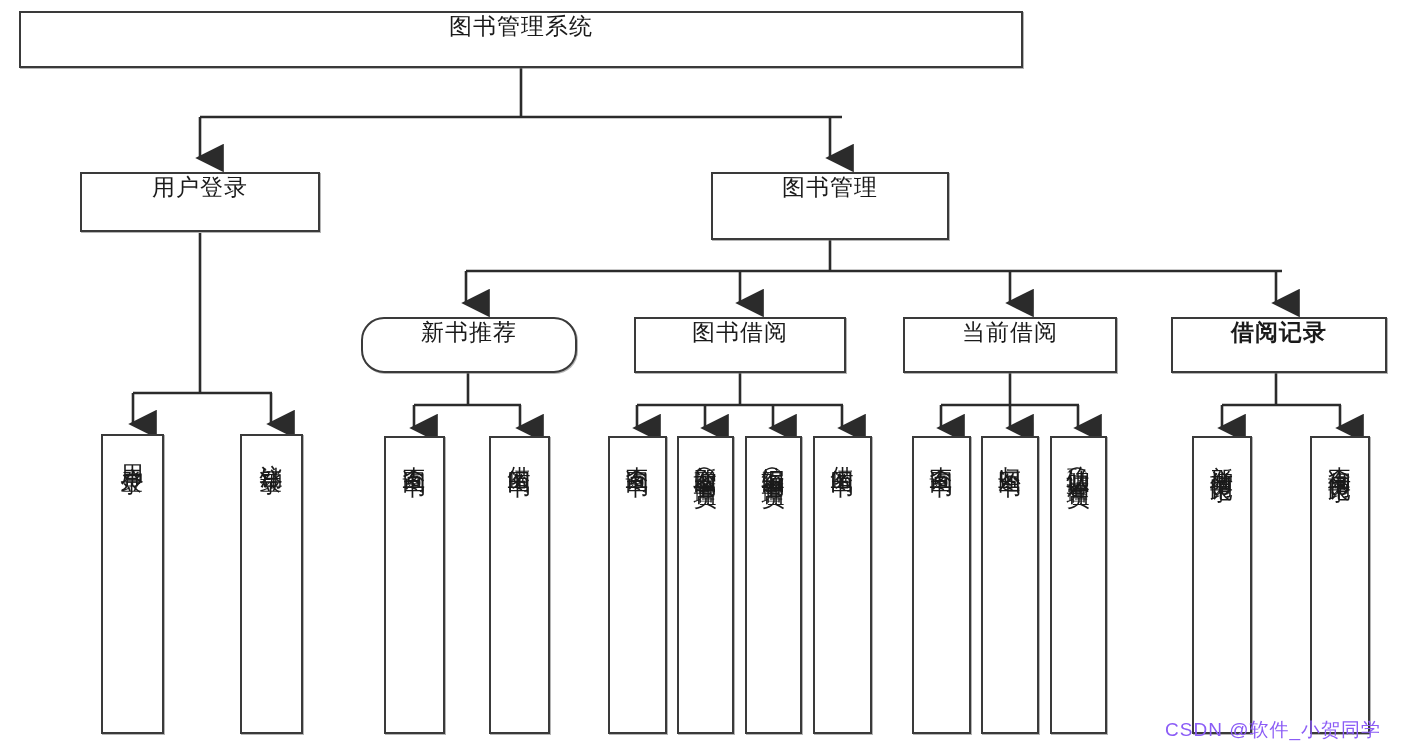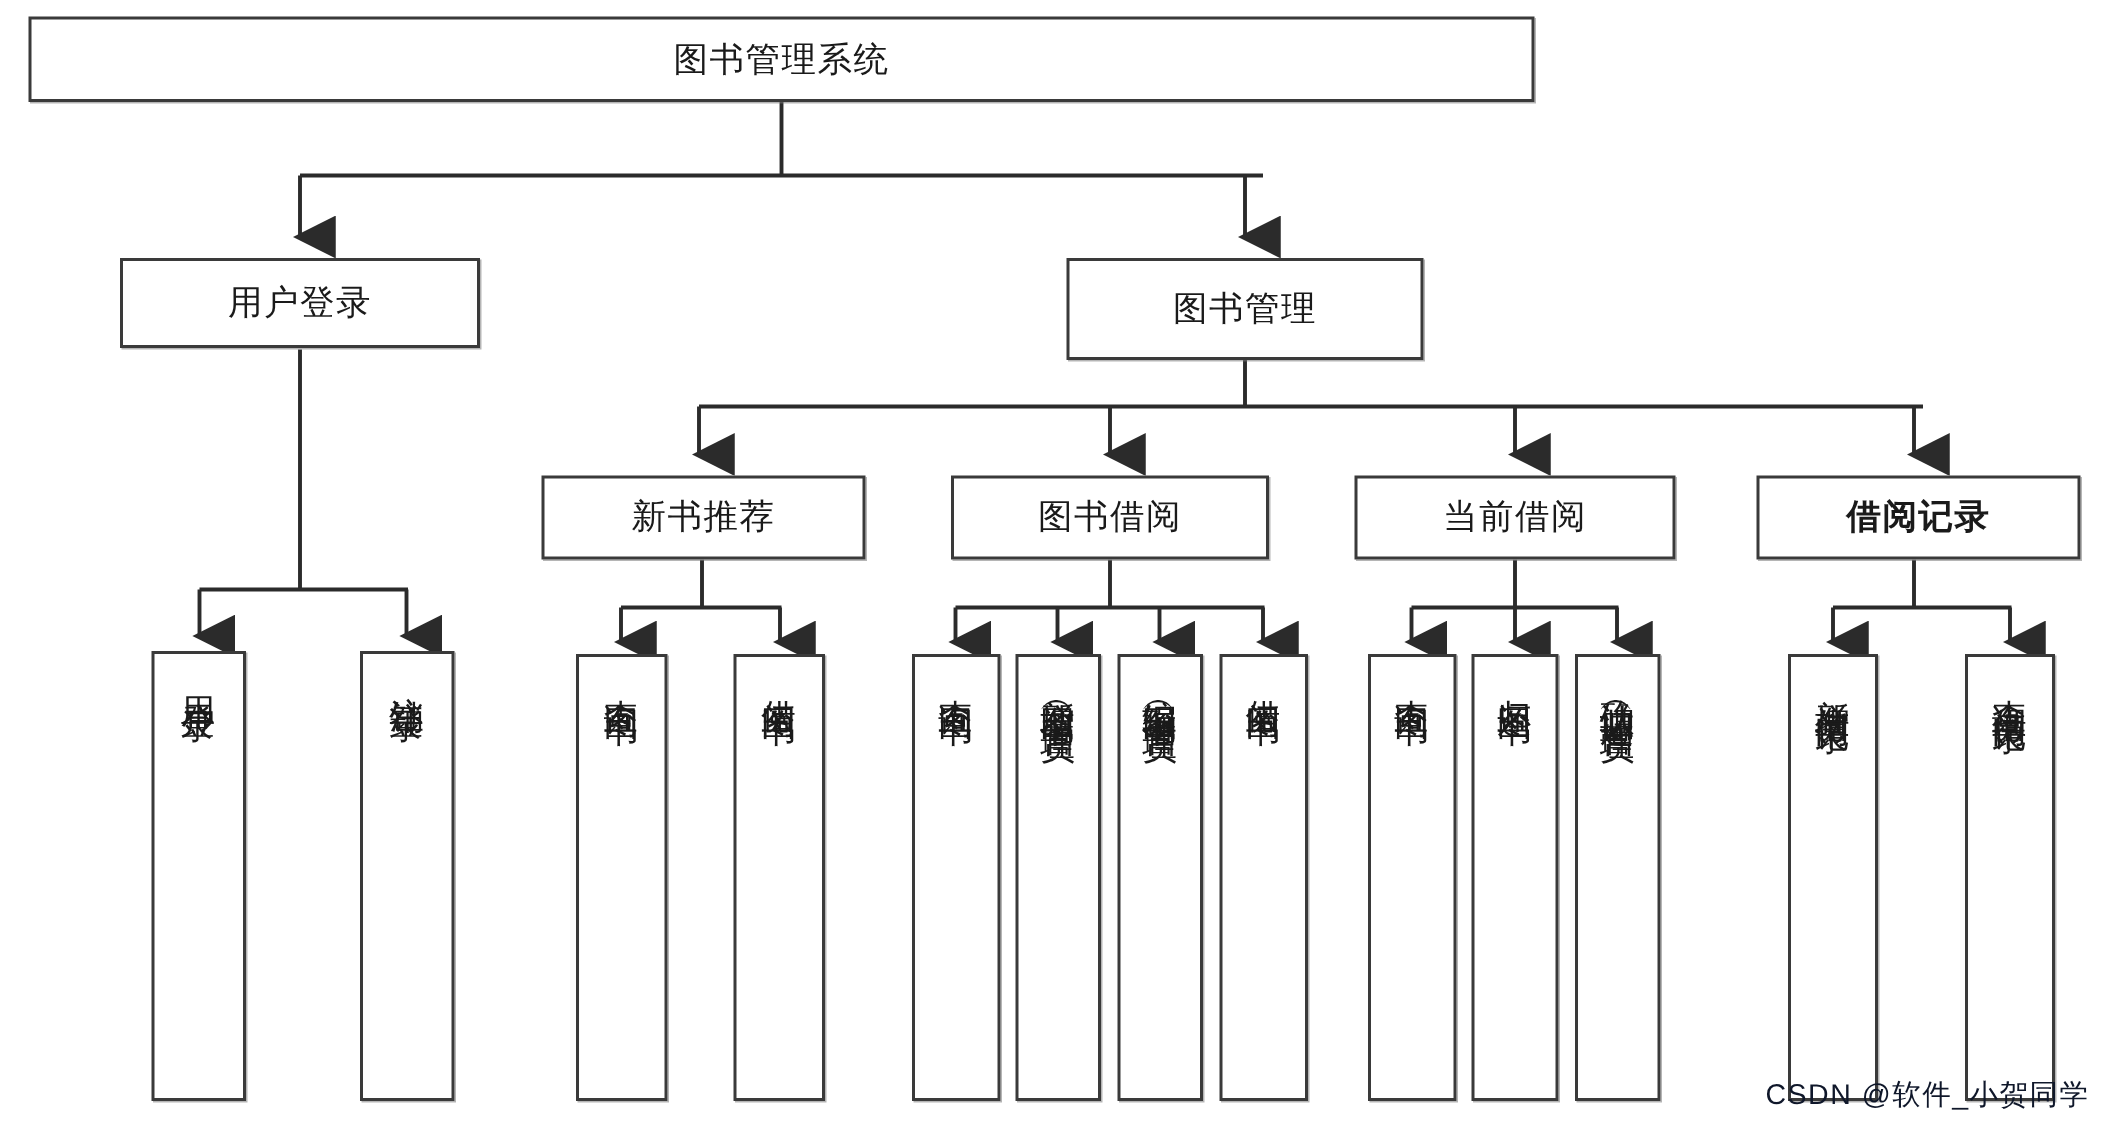--- a/index.html
+++ b/index.html
@@ -10,21 +10,21 @@
   }
   #canvas{position:absolute;left:0;top:0;width:1405px;height:747px;}
   svg.lines{position:absolute;left:0;top:0;width:1405px;height:747px;pointer-events:none;}
 
   .node{
     position:absolute;
     box-sizing:border-box;
     background:#ffffff;
     border:2px solid #3a3a3a;
     box-shadow:1px 1px 0 rgba(120,120,120,.55);
-    display:flex;align-items:center;justify-content:center;
+    display:flex;justify-content:center;
     text-align:center;
   }
   .node span{display:block;line-height:1.18;}
 
   
   .node.h span{font-size:23px;letter-spacing:1px;}
   .node.root span{font-size:23px;}
 
   
   .node.v{
@@ -35,23 +35,23 @@
     writing-mode:vertical-rl;
     text-orientation:upright;
     font-size:23px;
     line-height:1.05;
     letter-spacing:3px;
     white-space:nowrap;
   }
 
   .watermark{
     position:absolute;
-    right:12px;bottom:4px;
+    right:24px;bottom:4px;
     font-size:19px;
-    color:#0f172a;
+    color:#8b5cf6;
     letter-spacing:1px;
     white-space:nowrap;
     user-select:none;
   }
 </style>
 </head>
 <body>
 
 <div id="canvas">
 
@@ -109,21 +109,21 @@
     <span>图书管理系统</span>
   </div>
 
   <div class="node h" style="left:80px;top:172px;width:240px;height:60px;">
     <span>用户登录</span>
   </div>
   <div class="node h" style="left:711px;top:172px;width:238px;height:68px;">
     <span>图书管理</span>
   </div>
 
-  <div class="node h" style="left:361px;top:317px;width:216px;height:56px;">
+  <div class="node h" style="left:361px;top:317px;width:216px;height:56px;border-radius:23px;">
     <span>新书推荐</span>
   </div>
   <div class="node h" style="left:903px;top:317px;width:214px;height:56px;">
     <span>当前借阅</span>
   </div>
   <div class="node h" style="left:634px;top:317px;width:212px;height:56px;">
     <span>图书借阅</span>
   </div>
   <div class="node h" style="left:1171px;top:317px;width:216px;height:56px;font-weight:bold;">
     <span>借阅记录</span>

